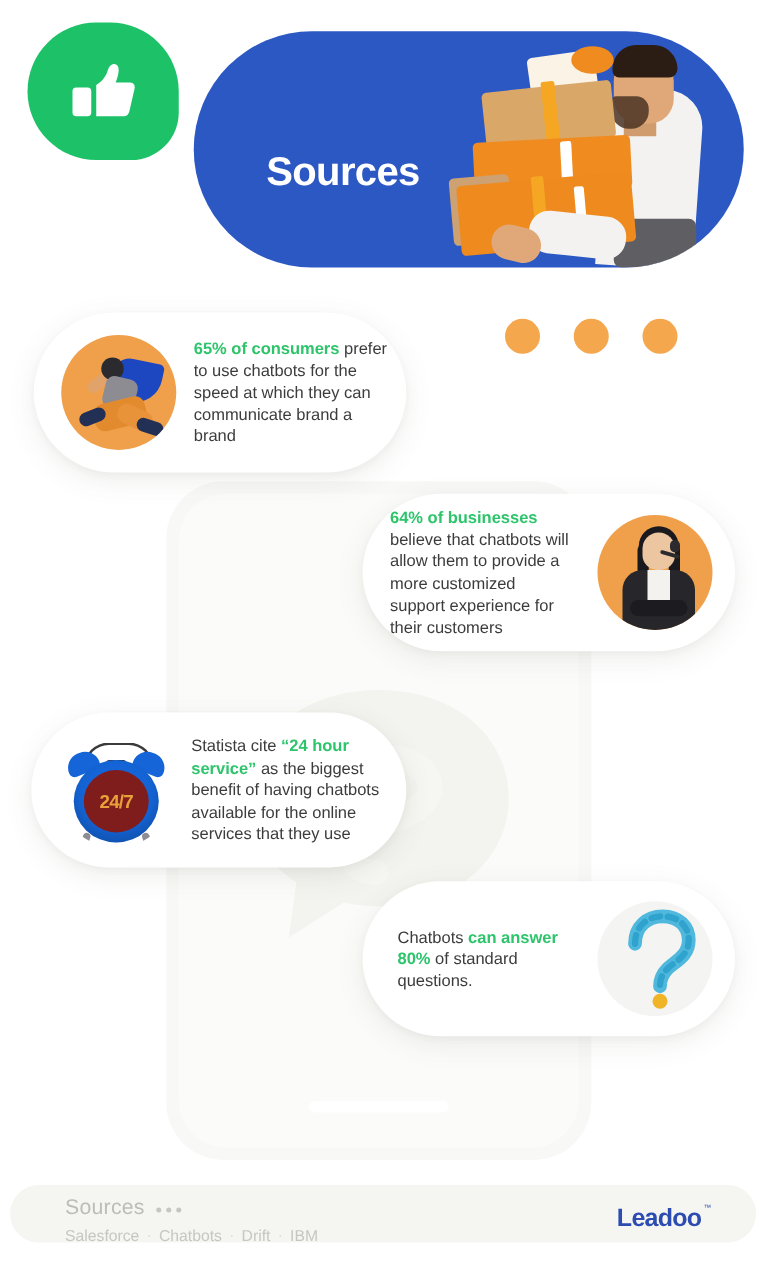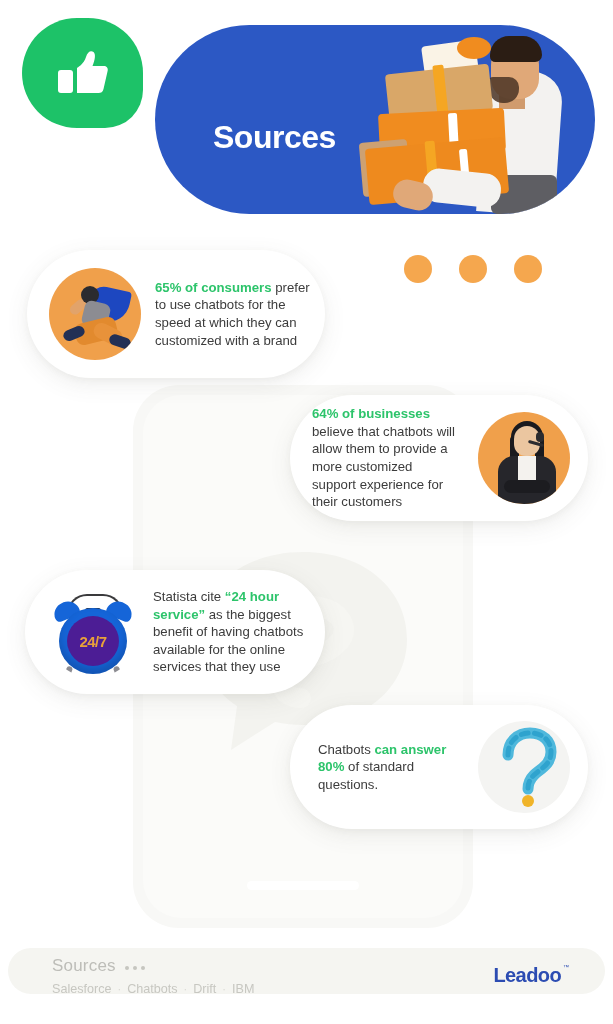--- a/index.html
+++ b/index.html
@@ -242,21 +242,21 @@
   .ag-hair3 { position: absolute; left: 57px; top: 24px; width: 9px;  height: 24px; background: #1A1A1E; border-radius: 4px; }
   .ag-mic   { position: absolute; left: 50px; top: 30px; width: 16px; height: 3px;  background: #2B2B2F; border-radius: 2px; transform: rotate(16deg); }
   .ag-ear   { position: absolute; left: 58px; top: 20px; width: 8px;  height: 10px; background: #2B2B2F; border-radius: 4px; }
   .ag-suit  { position: absolute; left: 20px; top: 44px; width: 58px; height: 48px; background: #26262B; border-radius: 16px 16px 0 0; }
   .ag-shirt { position: absolute; left: 40px; top: 44px; width: 18px; height: 34px; background: #F4F2EE; border-radius: 0 0 6px 6px; }
   .ag-arms  { position: absolute; left: 26px; top: 68px; width: 46px; height: 13px; background: #1C1C20; border-radius: 7px; }
 
   
   .th-clock { background: #ffffff; }
   .ck-body  { position: absolute; left: 12px; top: 22px; width: 68px; height: 66px; background: #1565D8; border-radius: 50%; box-shadow: inset 0 -6px 10px rgba(0,0,0,.18); }
-  .ck-face  { position: absolute; left: 20px; top: 30px; width: 52px; height: 50px; background: #4c1d95; border-radius: 50%; display:flex; align-items:center; justify-content:center; }
+  .ck-face  { position: absolute; left: 20px; top: 30px; width: 52px; height: 50px; background: #7f1d1d; border-radius: 50%; display:flex; align-items:center; justify-content:center; }
   .ck-label { font-size: 15px; font-weight: bold; color: #E8A13A; letter-spacing: -0.6px; }
   .ck-bell-l{ position: absolute; left: 6px;  top: 16px; width: 26px; height: 17px; background: #1565D8; border-radius: 13px 13px 5px 5px; transform: rotate(-22deg); }
   .ck-bell-r{ position: absolute; left: 60px; top: 16px; width: 26px; height: 17px; background: #1565D8; border-radius: 13px 13px 5px 5px; transform: rotate(22deg); }
   .ck-handle{ position: absolute; left: 20px; top: 8px; width: 52px; height: 18px; border: 2.5px solid #3A3A3C; border-bottom: none; border-radius: 26px 26px 0 0; }
   .ck-hammer{ position: absolute; left: 38px; top: 22px; width: 16px; height: 5px; background: #2E2E30; border-radius: 3px; }
   .ck-foot-l{ position: absolute; left: 18px; top: 80px; width: 6px; height: 14px; background: #8C8C92; border-radius: 3px; transform: rotate(20deg); }
   .ck-foot-r{ position: absolute; left: 68px; top: 80px; width: 6px; height: 14px; background: #8C8C92; border-radius: 3px; transform: rotate(-20deg); }
 
   
   .th-question { background: #F4F4F2; }
@@ -377,21 +377,21 @@
     <span class="jm-cape"></span>
     <span class="jm-arm"></span>
     <span class="jm-head"></span>
     <span class="jm-torso"></span>
     <span class="jm-legs"></span>
     <span class="jm-leg2"></span>
     <span class="jm-shoe1"></span>
     <span class="jm-shoe2"></span>
   </div>
   <div class="fact-text">
-    <span class="hl">65% of consumers</span><span> prefer to use chatbots for the speed at which they can customized with a brand</span>
+    <span class="hl">65% of consumers</span><span> prefer to use chatbots for the speed at which they can communicate brand a brand</span>
   </div>
 </div>
 
 <div class="fact-card img-right" id="card-2">
   <div class="fact-thumb th-agent">
     <span class="ag-hair"></span>
     <span class="ag-hair2"></span>
     <span class="ag-hair3"></span>
     <span class="ag-head"></span>
     <span class="ag-ear"></span>

